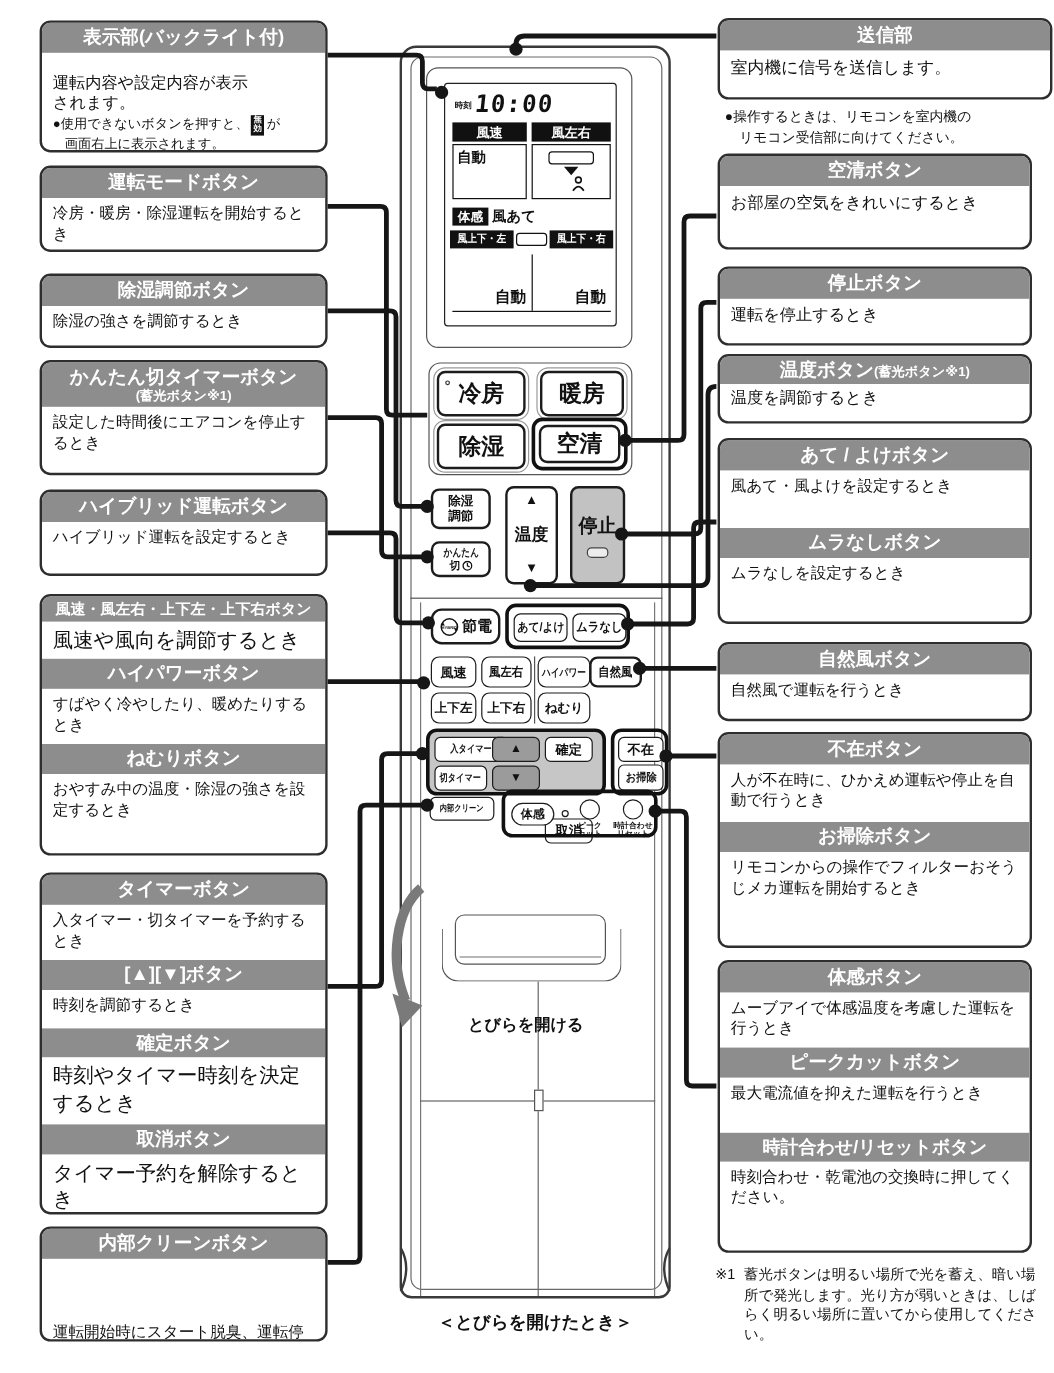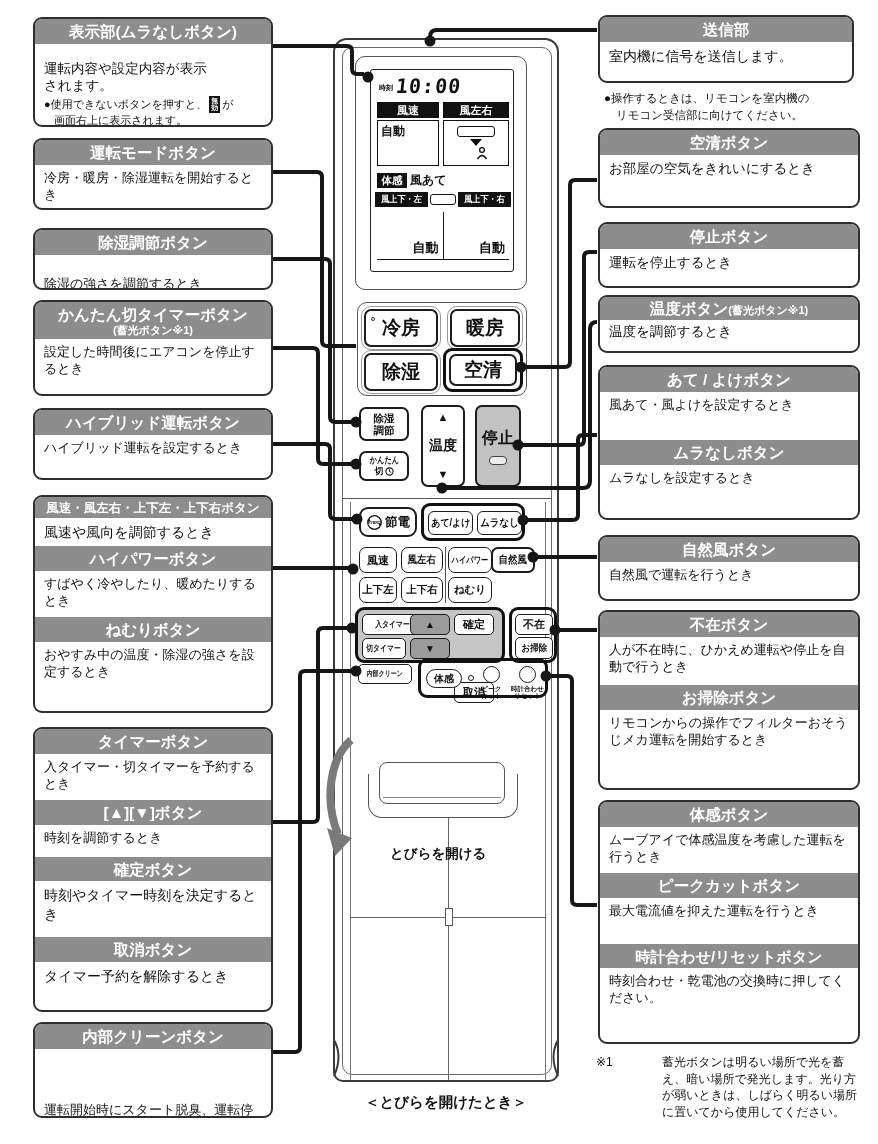--- a/index.html
+++ b/index.html
@@ -3,21 +3,21 @@
 <meta charset="utf-8">
 <style>
   html,body{margin:0;padding:0;background:#fff;}
   body{font-family:"Liberation Sans","DejaVu Sans",sans-serif;color:#111;}
   #page{position:relative;width:878px;height:1144px;background:#fff;overflow:hidden;}
   
   .callout{position:absolute;background:#fff;border:2px solid #2e2e2e;border-radius:9px;overflow:hidden;z-index:10;box-sizing:border-box;display:flex;flex-direction:column;}
   .co-header{background:#8d8d8d;color:#fff;font-weight:700;text-align:center;font-size:15.5px;line-height:1.15;padding:4px 2px 3px;flex:0 0 auto;}
   .co-sub{font-size:11px;font-weight:700;}
   .co-desc{padding:5px 9px 4px;font-size:13px;line-height:1.3;font-weight:500;flex:1 1 auto;box-sizing:border-box;}
-  .co-desc.small{font-size:14px;}
+  .co-desc.small{font-size:17px;}
   
   #remote{position:absolute;left:333px;top:38px;width:226px;height:1044px;border:2px solid #3a3a3a;border-radius:14px 14px 10px 10px;background:#fff;z-index:1;box-sizing:border-box;}
   .abs{position:absolute;box-sizing:border-box;}
   .thin{border:1px solid #6a6a6a;}
   .frame{border:1.5px solid #555;border-radius:10px;}
   .rbtn{position:absolute;box-sizing:border-box;background:#fff;border:2px solid #1c1c1c;border-radius:7px;display:flex;align-items:center;justify-content:center;font-weight:700;text-align:center;}
   .ring{position:absolute;box-sizing:border-box;border:3px solid #111;border-radius:9px;}
   .cond{display:inline-block;transform:scaleX(.8);white-space:nowrap;}
   .cond9{display:inline-block;transform:scaleX(.9);white-space:nowrap;}
   .lcdbadge{background:#111;color:#fff;font-weight:700;display:flex;align-items:center;justify-content:center;}
@@ -182,42 +182,42 @@
     </div>
     <div class="abs" style="left:113px;top:778px;width:1px;height:262px;background:#666;"></div>
     <div class="abs" style="left:15px;top:877px;width:196px;height:1px;background:#666;"></div>
     <div class="abs" style="left:110px;top:868px;width:8px;height:18px;border:1.5px solid #555;background:#fff;"></div>
     <div class="abs" style="left:55px;top:805px;font-size:13.5px;font-weight:700;white-space:nowrap;">とびらを開ける</div>
   </div>
 
   <div class="abs" style="left:333px;top:1093px;width:226px;text-align:center;font-size:14.5px;font-weight:700;z-index:10;">＜とびらを開けたとき＞</div>
 
   <div class="callout" style="left:33px;top:17px;width:240px;height:110px;">
-    <div class="co-header">表示部(ムラなしボタン)</div>
+    <div class="co-header">表示部(バックライト付)</div>
     <div class="co-desc" style="padding-top:16px;">
       <div style="font-size:13.5px;">運転内容や設定内容が表示</div>
       <div style="font-size:13.5px;">されます。</div>
       <div style="font-size:11px;display:flex;align-items:center;gap:2px;margin-top:1px;">
         <span>●使用できないボタンを押すと、</span>
         <span style="background:#111;color:#fff;font-size:7px;line-height:1.05;padding:1px 2px;font-weight:700;text-align:center;">
             <span style="display:block;">無</span>
             <span style="display:block;">効</span>
           </span>
         <span>が</span>
       </div>
       <div style="font-size:11px;padding-left:10px;">画面右上に表示されます。</div>
     </div>
   </div>
 
   <div class="callout" style="left:33px;top:138px;width:240px;height:72px;">
     <div class="co-header">運転モードボタン</div>
     <div class="co-desc">冷房・暖房・除湿運転を開始するとき</div>
   </div>
 
-  <div class="callout" style="left:33px;top:228px;width:240px;height:62px;gap:16px;">
+  <div class="callout" style="left:33px;top:228px;width:240px;height:62px;">
     <div class="co-header">除湿調節ボタン</div>
     <div class="co-desc">除湿の強さを調節するとき</div>
   </div>
 
   <div class="callout" style="left:33px;top:300px;width:240px;height:96px;">
     <div class="co-header">
         <div>かんたん切タイマーボタン</div>
         <div class="co-sub">(蓄光ボタン※1)</div>
       </div>
     <div class="co-desc">設定した時間後にエアコンを停止するとき</div>
@@ -246,21 +246,21 @@
     <div class="co-desc small" style="min-height:56px;flex:0 0 auto;">時刻やタイマー時刻を決定するとき</div>
     <div class="co-header">取消ボタン</div>
     <div class="co-desc small">タイマー予約を解除するとき</div>
   </div>
 
   <div class="callout" style="left:33px;top:1022px;width:240px;height:96px;gap:48px;">
     <div class="co-header">内部クリーンボタン</div>
     <div class="co-desc">運転開始時にスタート脱臭、運転停止後にカビクリーンシャワーをするとき</div>
   </div>
 
-  <div class="callout" style="left:598px;top:15px;width:256px;height:68px;">
+  <div class="callout" style="left:598px;top:15px;width:279px;height:68px;">
     <div class="co-header">送信部</div>
     <div class="co-desc" style="font-size:14px;">室内機に信号を送信します。</div>
   </div>
   <div class="note" style="left:604px;top:90px;width:260px;">
     <div>●操作するときは、リモコンを室内機の</div>
     <div style="padding-left:12px;">リモコン受信部に向けてください。</div>
   </div>
 
   <div class="callout" style="left:598px;top:128px;width:262px;height:80px;">
     <div class="co-header">空清ボタン</div>
@@ -300,21 +300,21 @@
     <div class="co-header">体感ボタン</div>
     <div class="co-desc" style="min-height:46px;flex:0 0 auto;">ムーブアイで体感温度を考慮した運転を行うとき</div>
     <div class="co-header">ピークカットボタン</div>
     <div class="co-desc" style="min-height:46px;flex:0 0 auto;">最大電流値を抑えた運転を行うとき</div>
     <div class="co-header" style="font-size:15px;">時計合わせ/リセットボタン</div>
     <div class="co-desc">時刻合わせ・乾電池の交換時に押してください。</div>
   </div>
 
   <div class="abs" style="left:596px;top:1054px;width:272px;display:flex;font-size:12px;line-height:1.38;font-weight:500;z-index:10;">
     <span style="flex:0 0 24px;">※1</span>
-    <span style="flex:1;margin-left:42px;">蓄光ボタンは明るい場所で光を蓄え、暗い場所で発光します。光り方が弱いときは、しばらく明るい場所に置いてから使用してください。</span>
+    <span style="flex:1;">蓄光ボタンは明るい場所で光を蓄え、暗い場所で発光します。光り方が弱いときは、しばらく明るい場所に置いてから使用してください。</span>
   </div>
 
   <svg class="overlay" width="878" height="1144" viewBox="0 0 878 1144">
     <g stroke="#161616" stroke-width="4" fill="none">
       <path d="M273 46 H347 Q352 46 352 51 V69 Q352 74 357 74 H364"></path>
       <path d="M273 172 H317 Q322 172 322 177 V341 Q322 346 327 346 H356"></path>
       <path d="M273 259 H325 Q330 259 330 264 V417 Q330 422 335 422 H351"></path>
       <path d="M273 348 H313 Q318 348 318 353 V459 Q318 464 323 464 H351"></path>
       <path d="M273 444 H325 Q330 444 330 449 V514 Q330 519 335 519 H352"></path>
       <path d="M273 568 H349"></path>

